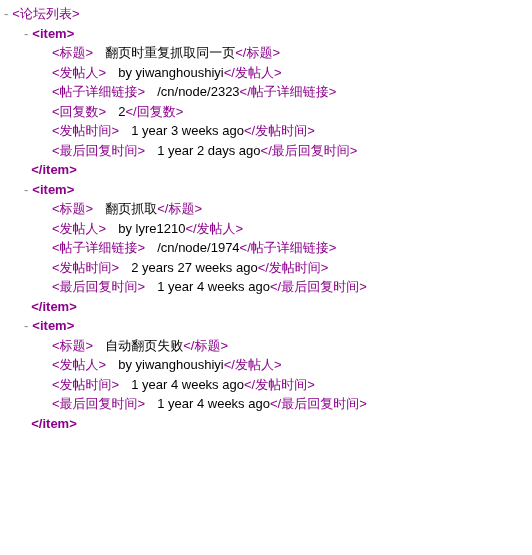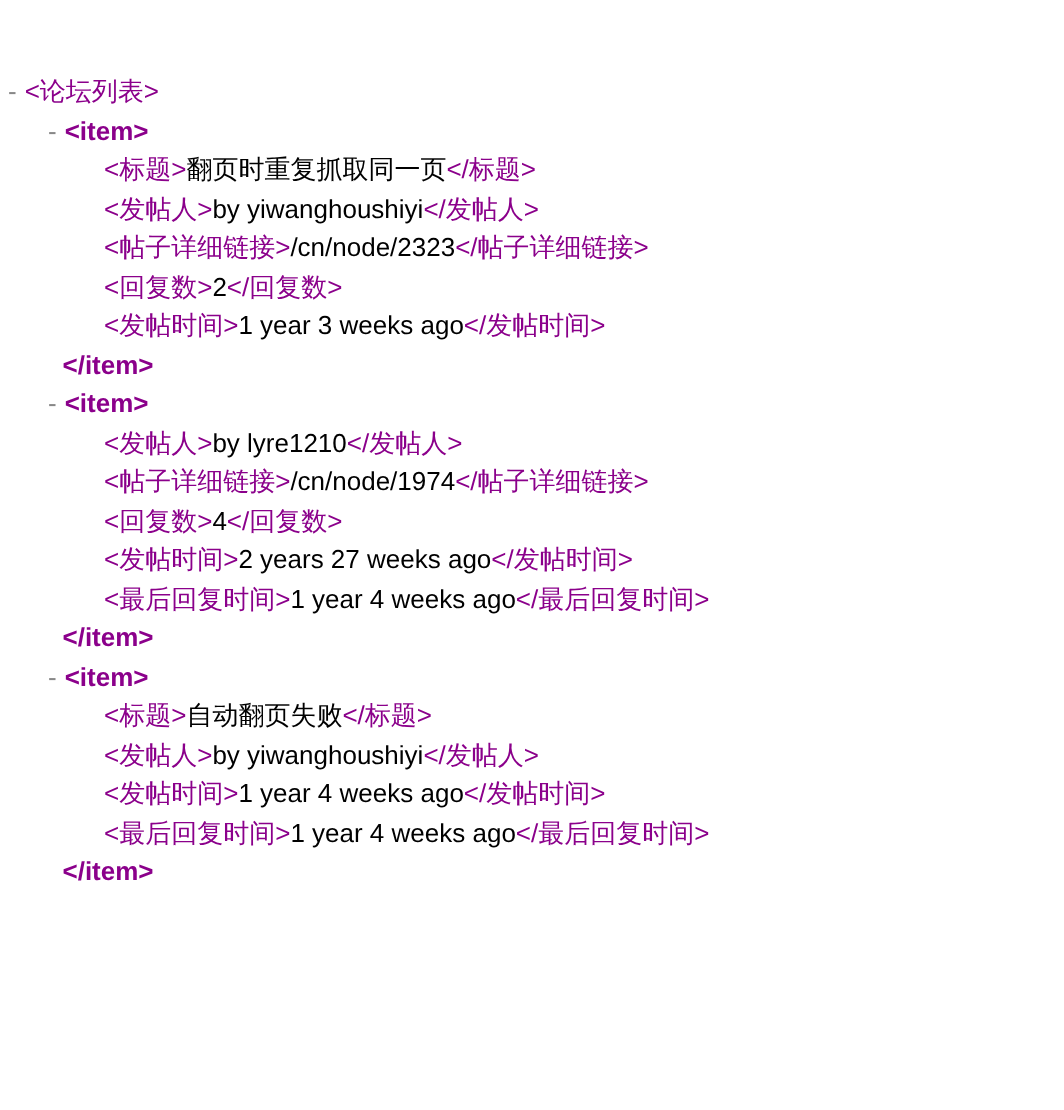--- a/index.html
+++ b/index.html
@@ -9,54 +9,56 @@
     font-size: 13px;
     line-height: 1.5;
     background: #fff;
     color: #000;
     width: 532px;
     box-sizing: border-box;
   }
   .line {
     white-space: nowrap;
   }
-  .indent-0 { padding-left: 0px; margin-top: 32px; }
+  .indent-0 { padding-left: 0px; }
   .indent-1 { padding-left: 20px; }
   .indent-2 { padding-left: 48px; }
   .dash {
     color: #888;
     padding-right: 4px;
   }
   .tag {
     color: #8b008b;
   }
   .tag.bold {
     font-weight: bold;
     text-align: right;
   }
   .txt {
     color: #000;
+    margin-left: 12px;
   }
 </style>
 </head>
 <body>
 
 <div id="tree">
     <div class="line indent-0"><span class="dash">-</span><span><span class="tag">&lt;论坛列表&gt;</span></span></div>
     <div class="line indent-1"><span class="dash">-</span><span><span class="tag bold">&lt;item&gt;</span></span></div>
     <div class="line indent-2"><span><span class="tag">&lt;标题&gt;</span><span class="txt">翻页时重复抓取同一页</span><span class="tag">&lt;/标题&gt;</span></span></div>
     <div class="line indent-2"><span><span class="tag">&lt;发帖人&gt;</span><span class="txt">by yiwanghoushiyi</span><span class="tag">&lt;/发帖人&gt;</span></span></div>
     <div class="line indent-2"><span><span class="tag">&lt;帖子详细链接&gt;</span><span class="txt">/cn/node/2323</span><span class="tag">&lt;/帖子详细链接&gt;</span></span></div>
     <div class="line indent-2"><span><span class="tag">&lt;回复数&gt;</span><span class="txt">2</span><span class="tag">&lt;/回复数&gt;</span></span></div>
     <div class="line indent-2"><span><span class="tag">&lt;发帖时间&gt;</span><span class="txt">1 year 3 weeks ago</span><span class="tag">&lt;/发帖时间&gt;</span></span></div>
+    <div class="line indent-2"><span><span class="tag">&lt;最后回复时间&gt;</span><span class="txt">1 year 2 days ago</span><span class="tag">&lt;/最后回复时间&gt;</span></span></div>
     <div class="line indent-1"><span>&nbsp;&nbsp;<span class="tag bold">&lt;/item&gt;</span></span></div>
     <div class="line indent-1"><span class="dash">-</span><span><span class="tag bold">&lt;item&gt;</span></span></div>
+    <div class="line indent-2"><span><span class="tag">&lt;标题&gt;</span><span class="txt">翻页抓取</span><span class="tag">&lt;/标题&gt;</span></span></div>
     <div class="line indent-2"><span><span class="tag">&lt;发帖人&gt;</span><span class="txt">by lyre1210</span><span class="tag">&lt;/发帖人&gt;</span></span></div>
     <div class="line indent-2"><span><span class="tag">&lt;帖子详细链接&gt;</span><span class="txt">/cn/node/1974</span><span class="tag">&lt;/帖子详细链接&gt;</span></span></div>
-    <div class="line indent-2"><span><span class="tag">&lt;回复数&gt;</span><span class="txt">4</span><span class="tag">&lt;/回复数&gt;</span></span></div>
     <div class="line indent-2"><span><span class="tag">&lt;发帖时间&gt;</span><span class="txt">2 years 27 weeks ago</span><span class="tag">&lt;/发帖时间&gt;</span></span></div>
     <div class="line indent-2"><span><span class="tag">&lt;最后回复时间&gt;</span><span class="txt">1 year 4 weeks ago</span><span class="tag">&lt;/最后回复时间&gt;</span></span></div>
     <div class="line indent-1"><span>&nbsp;&nbsp;<span class="tag bold">&lt;/item&gt;</span></span></div>
     <div class="line indent-1"><span class="dash">-</span><span><span class="tag bold">&lt;item&gt;</span></span></div>
     <div class="line indent-2"><span><span class="tag">&lt;标题&gt;</span><span class="txt">自动翻页失败</span><span class="tag">&lt;/标题&gt;</span></span></div>
     <div class="line indent-2"><span><span class="tag">&lt;发帖人&gt;</span><span class="txt">by yiwanghoushiyi</span><span class="tag">&lt;/发帖人&gt;</span></span></div>
     <div class="line indent-2"><span><span class="tag">&lt;发帖时间&gt;</span><span class="txt">1 year 4 weeks ago</span><span class="tag">&lt;/发帖时间&gt;</span></span></div>
     <div class="line indent-2"><span><span class="tag">&lt;最后回复时间&gt;</span><span class="txt">1 year 4 weeks ago</span><span class="tag">&lt;/最后回复时间&gt;</span></span></div>
     <div class="line indent-1"><span>&nbsp;&nbsp;<span class="tag bold">&lt;/item&gt;</span></span></div>
   </div>

